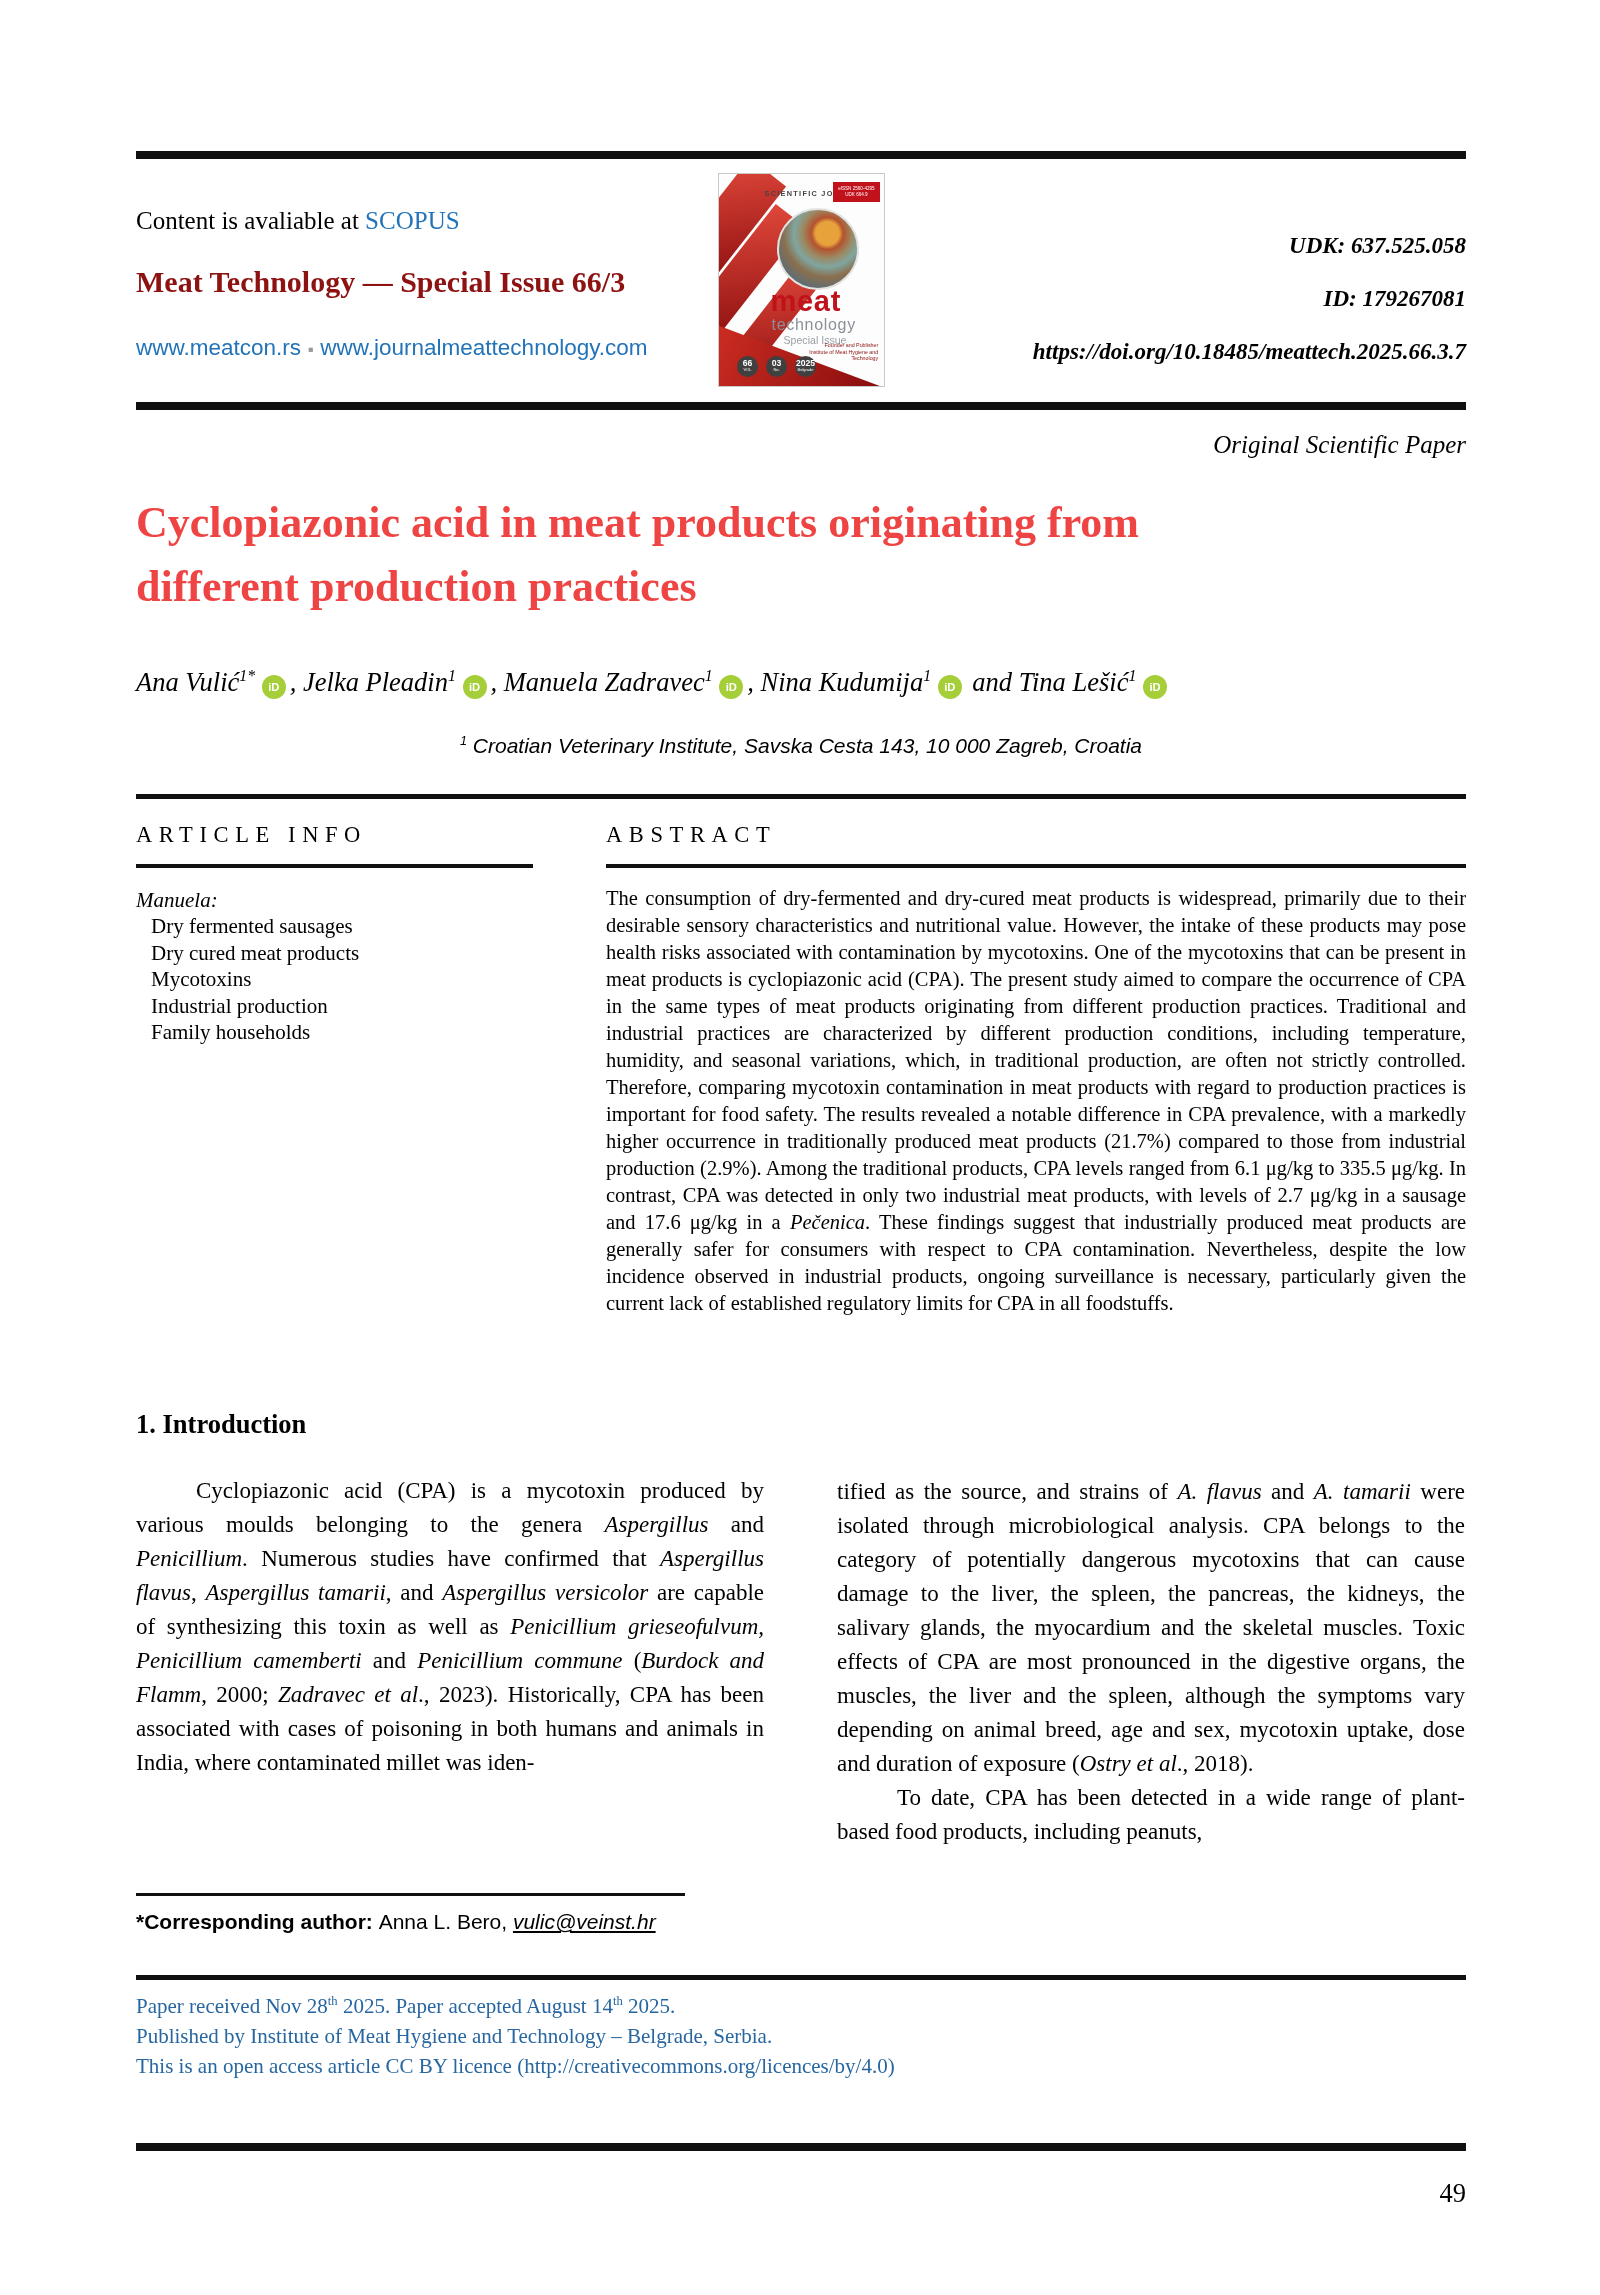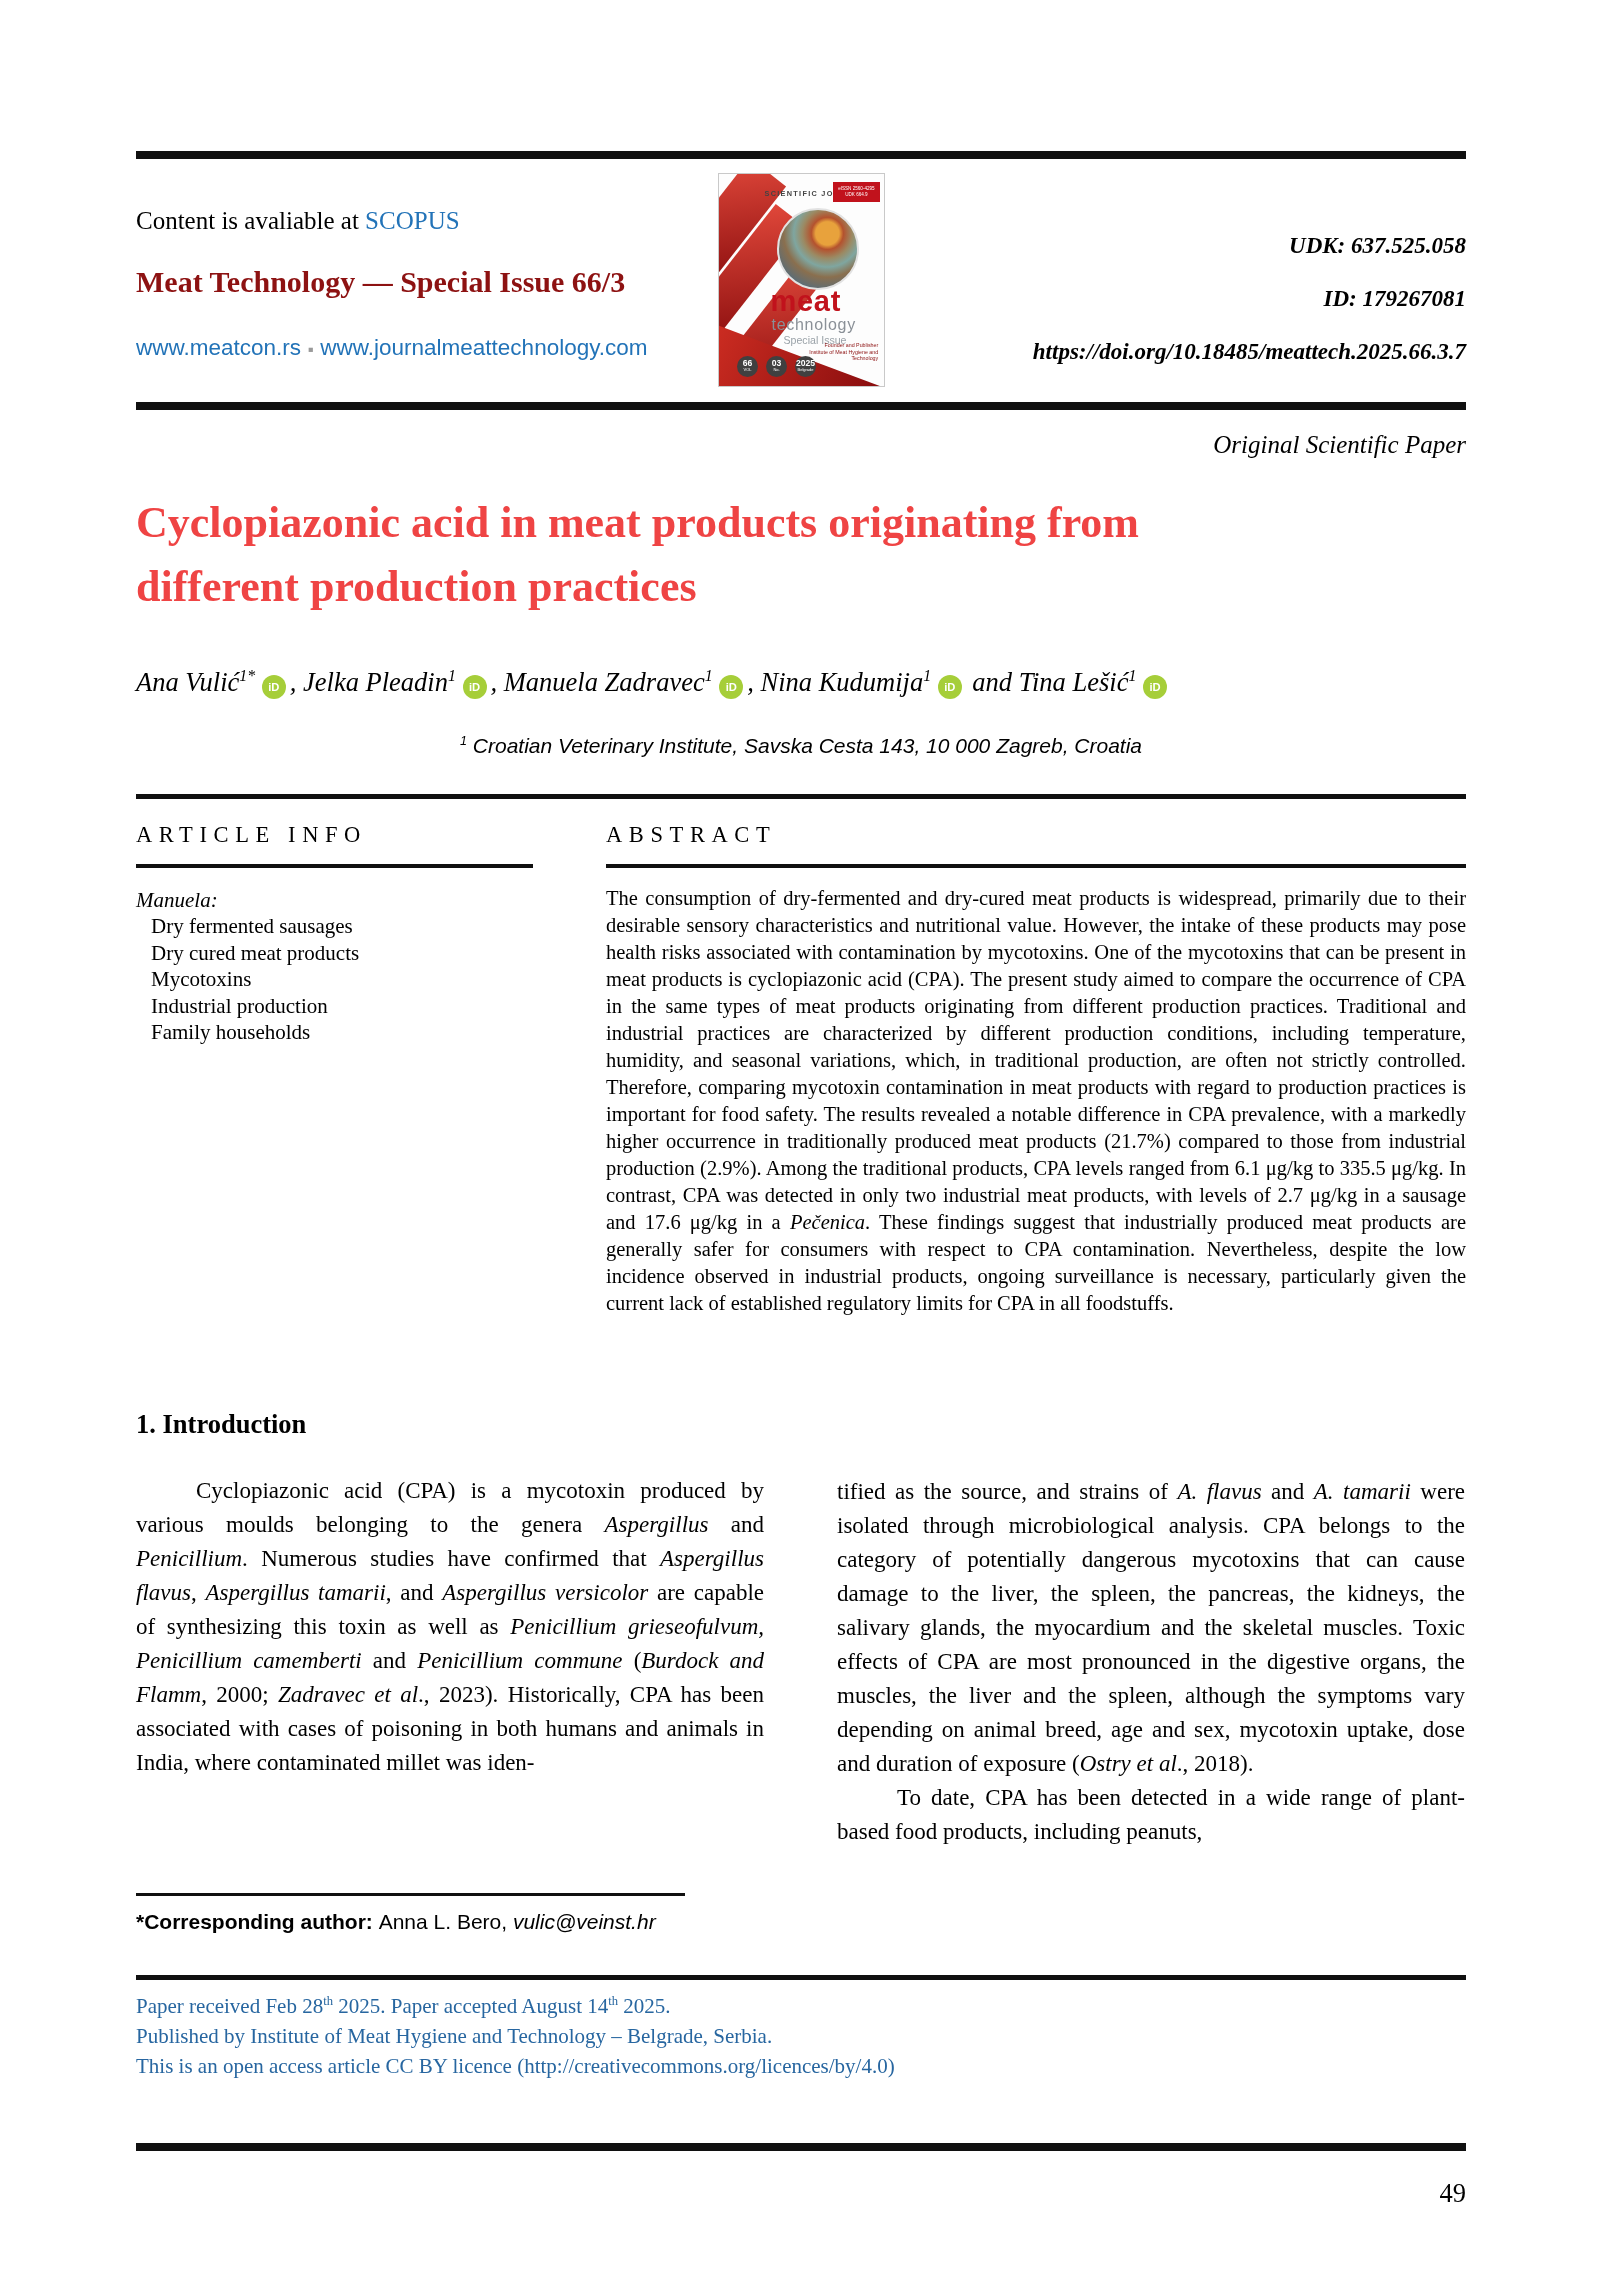--- a/index.html
+++ b/index.html
@@ -78,21 +78,21 @@
   .indent{text-indent:60px;}
   .mt52{margin-top:34px;}
   .col-right-pad{padding-top:66px;}
 
   .it{font-style:italic;margin-top:24px;}
   sup{font-size:60%;}
 
   .footnote-rule{width:549px;height:2.6px;background:#101010;}
   .footnote{margin-top:14.6px;font-family:"Liberation Sans",sans-serif;font-size:21px;}
   .footnote .lab{font-weight:bold;}
-  .footnote .email{font-style:italic;}
+  .footnote .email{font-style:italic;text-decoration:underline;}
 
   .footer-lines{color:#2766a0;font-size:21px;line-height:30px;}
   .page-number{text-align:right;font-size:26.5px;}
 </style>
 </head>
 <body>
 
 <div class="page">
   <div class="content">
 
@@ -189,21 +189,21 @@
       </div>
     </div>
 
     <div class="abs" style="top:1893px;">
       <div class="footnote-rule"></div>
       <div class="footnote"><span class="lab">*Corresponding author: </span><span>Anna L. Bero, </span><span class="email">vulic@veinst.hr</span></div>
     </div>
 
     <div class="abs rule rule-8" style="top:1975px;"></div>
     <div class="abs footer-lines" style="top:1986px;">
-      <div><span>Paper received Feb 28</span><sup>th</sup><span> 2025. Paper accepted August 14</span><sup>th</sup><span> 2025.</span></div>
+      <div><span>Paper received Nov 28</span><sup>th</sup><span> 2025. Paper accepted August 14</span><sup>th</sup><span> 2025.</span></div>
       <div><span>Published by Institute of Meat Hygiene and Technology – Belgrade, Serbia.</span></div>
       <div><span>This is an open access article CC BY licence (http://creativecommons.org/licences/by/4.0)</span></div>
     </div>
     <div class="abs rule rule-12" style="top:2143px;"></div>
     <div class="abs page-number" style="top:2178px;">49</div>
 
   </div>
 </div>
 
 

